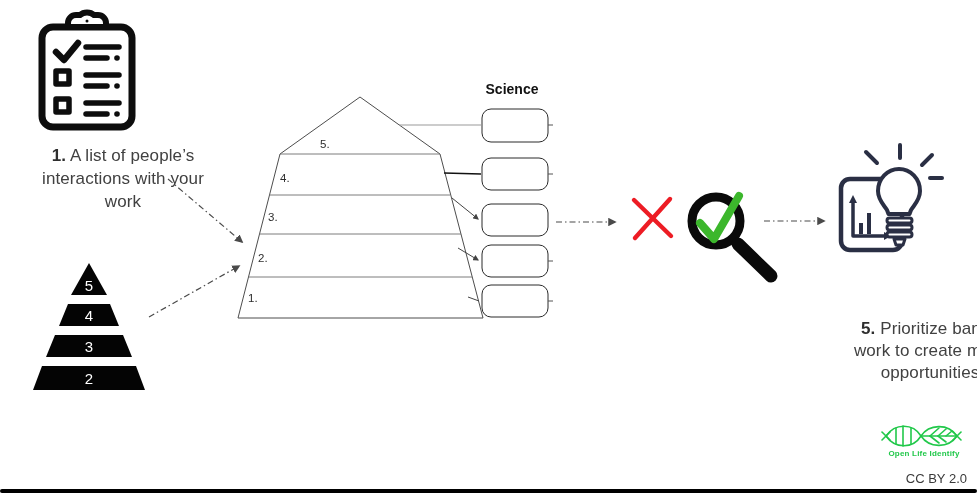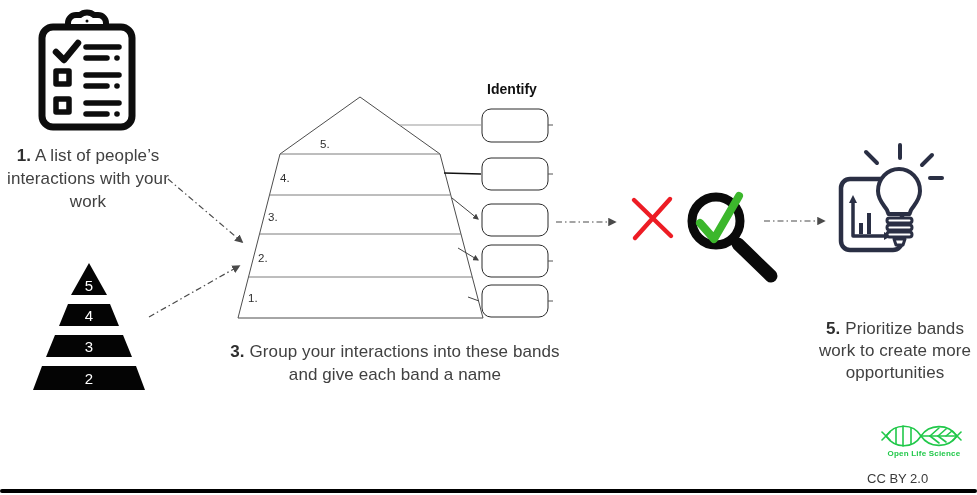--- a/index.html
+++ b/index.html
@@ -3,33 +3,33 @@
 <meta charset="utf-8">
 <style>
   html,body{margin:0;padding:0;background:#fff;}
   .canvas{
     position:relative;width:977px;height:495px;background:#ffffff;
     font-family:"Liberation Sans",sans-serif;overflow:hidden;
   }
   .layer{position:absolute;left:0;top:0;width:977px;height:495px;}
   .caption{
     position:absolute;text-align:center;color:#414141;
-    font-size:17px;line-height:23px;letter-spacing:.1px;
+    font-size:17px;line-height:23px;letter-spacing:.1px;margin-left:35px;
   }
   .caption b{font-weight:700;color:#2e2e2e;}
   .examples-heading{
     position:absolute;left:462px;top:81px;width:100px;text-align:center;
     font-size:14px;font-weight:700;color:#111;
   }
   .logo-text{
     position:absolute;left:884px;top:449px;width:80px;text-align:center;
     font-size:8px;color:#21c84a;letter-spacing:.2px;font-weight:700;
   }
   .license{
-    position:absolute;left:867px;top:471px;width:100px;text-align:left;
+    position:absolute;left:867px;top:471px;width:100px;text-align:right;
     font-size:13px;color:#3a3a3a;
   }
   .bottom-bar{
     position:absolute;left:0;bottom:2px;width:977px;height:4px;
     background:#000;border-radius:3px;
   }
   svg text{font-family:"Liberation Sans",sans-serif;}
   .bandlabel{font-size:11.5px;fill:#2d2d2d;}
   .pyr-num{font-size:15px;fill:#ffffff;}
 </style>
@@ -169,32 +169,28 @@
       <line x1="953" y1="440" x2="961" y2="432"></line>
     </g>
   </svg>
 
   <div class="caption" style="left:3px;top:144px;width:170px;">
     <b>1.</b>
     <span>A list of people’s interactions with your work</span>
   </div>
 
 
-  <div class="caption" style="left:229px;top:340px;width:332px;">
-    <b>3.</b>
-    <span>Group your interactions into these bands and give each band a name</span>
-  </div>
 
 
   <div class="caption" style="left:810px;top:318px;width:170px;line-height:22px;">
     <b>5.</b>
     <span>Prioritize bands work to create more opportunities</span>
   </div>
 
-  <div class="examples-heading">Identify</div>
+  <div class="examples-heading">Science</div>
 
-  <div class="logo-text">Open Life Science</div>
+  <div class="logo-text">Open Life Identify</div>
 
   <div class="license">CC BY 2.0</div>
 
   <div class="bottom-bar"></div>
 
 </div>
 
 </body></html>

